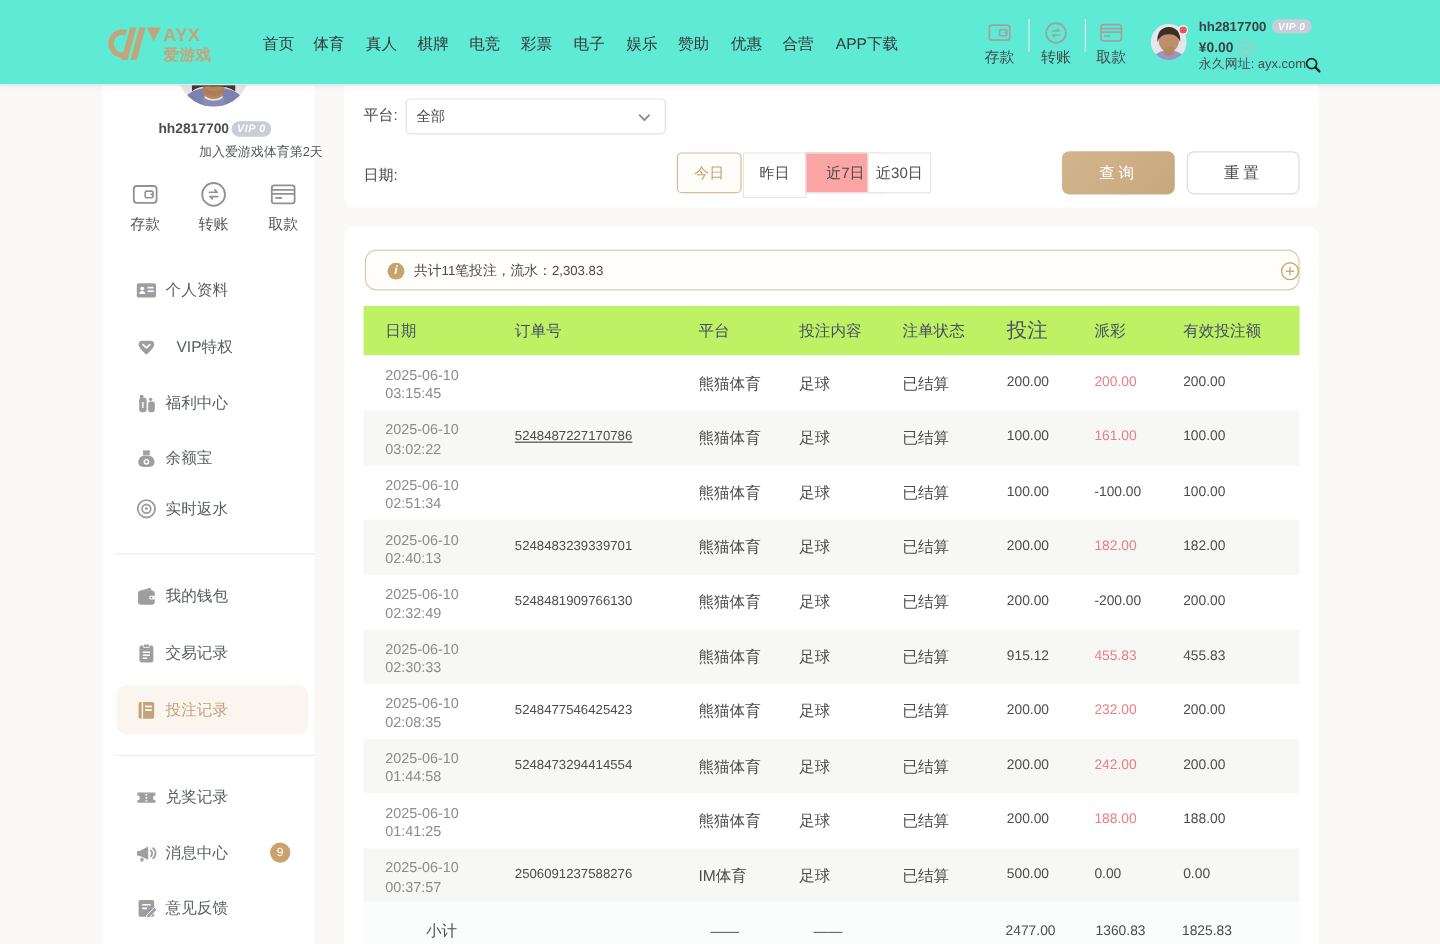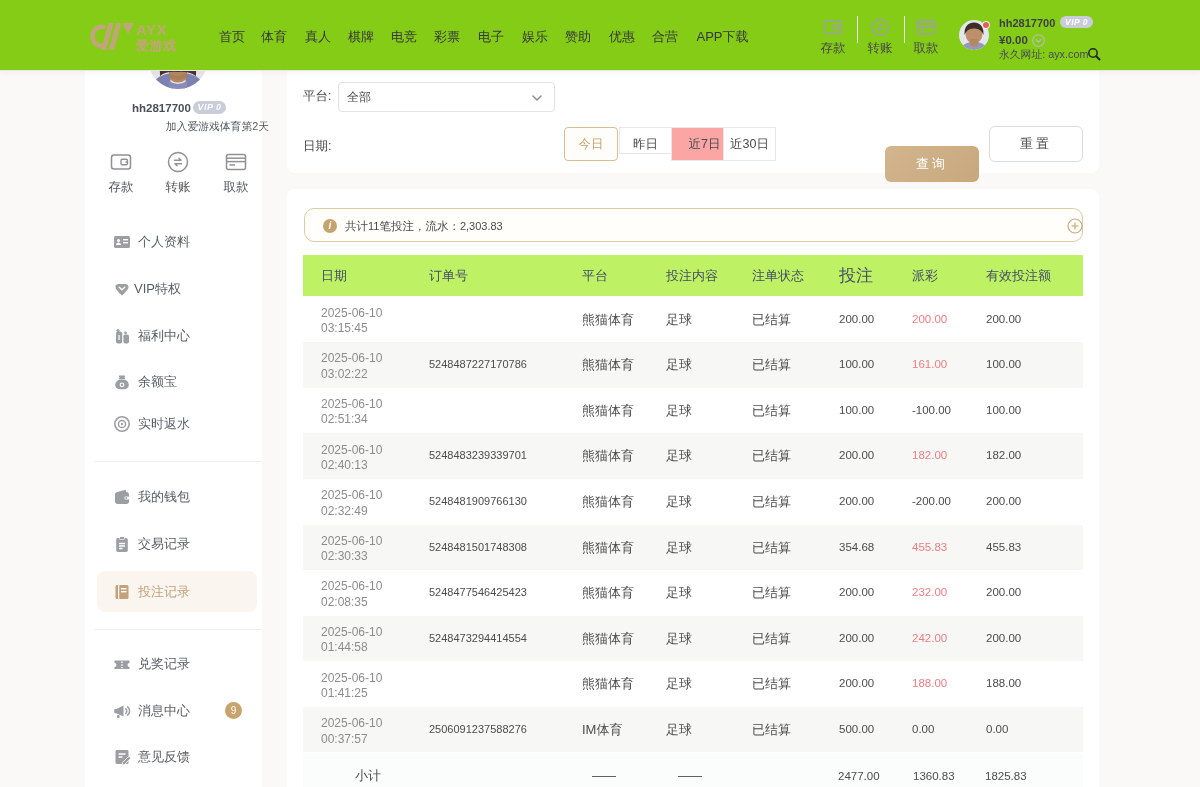--- a/index.html
+++ b/index.html
@@ -52,21 +52,21 @@
         <circle cx="5.5" cy="7.5" r="1.6" fill="#fff"></circle>
         <path d="M3 12c0-1.5 1.2-2.4 2.5-2.4S8 10.5 8 12z" fill="#fff"></path>
         <rect x="10" y="6" width="5" height="1.4" fill="#fff"></rect>
         <rect x="10" y="9" width="5" height="1.4" fill="#fff"></rect>
       </svg>
       <div style="position:absolute;left:53px;top:202px;height:20px;line-height:20px;font-size:13px;color:#585d63;">个人资料</div>
 <svg style="position:absolute;left:28px;top:250px" width="18" height="18" viewBox="0 0 18 18" fill="#9c9ea3" stroke="#9c9ea3" stroke-width="0">
         <path d="M9 15.5 C4.5 11.5 1.8 8.5 2.6 5.8 Q3.4 3.8 6 4 L12 4 Q14.6 3.8 15.4 5.8 C16.2 8.5 13.5 11.5 9 15.5 Z"></path>
         <path d="M6.2 7.2l2.8 2.6 2.8-2.6" fill="none" stroke="#fff" stroke-width="1.4" stroke-linecap="round" stroke-linejoin="round"></path>
       </svg>
-      <div style="position:absolute;left:49px;top:249px;height:20px;line-height:20px;font-size:13px;color:#585d63;">VIP特权</div>
+      <div style="position:absolute;left:62px;top:249px;height:20px;line-height:20px;font-size:13px;color:#585d63;">VIP特权</div>
 <svg style="position:absolute;left:28px;top:297px" width="18" height="18" viewBox="0 0 18 18" fill="#9c9ea3" stroke="#9c9ea3" stroke-width="0">
         <rect x="3" y="4.5" width="6.2" height="12" rx="2"></rect>
         <rect x="10.4" y="7.5" width="5.6" height="9" rx="1.8"></rect>
         <circle cx="5" cy="3.5" r="1.6"></circle>
         <circle cx="12.5" cy="5.8" r="1.4"></circle>
         <rect x="5.3" y="8" width="1.5" height="5" fill="#fff" opacity="0.8"></rect>
       </svg>
       <div style="position:absolute;left:53px;top:296px;height:20px;line-height:20px;font-size:13px;color:#585d63;">福利中心</div>
 <svg style="position:absolute;left:28px;top:343px" width="18" height="18" viewBox="0 0 18 18" fill="#9c9ea3" stroke="#9c9ea3" stroke-width="0">
         <path d="M6.8 5.2 6 3.4c-.2-.5.1-.9.6-.9h4.8c.5 0 .8.4.6.9l-.8 1.8z"></path>
@@ -130,24 +130,24 @@
 <div class="abs" style="left:287px;top:56px;width:812px;height:117px;background:#fff;border-radius:8px;">
 <div class="abs" style="left:16px;top:30px;height:20px;line-height:20px;font-size:12.5px;color:#4a4a4a;">平台:</div>
 <div class="abs" style="left:51px;top:26px;width:217px;height:30px;border:1px solid #e2e2e2;border-radius:4px;background:#fff;">
         <div class="abs" style="left:8px;top:4px;height:20px;line-height:20px;font-size:12px;color:#4a4a4a;">全部</div>
         <svg class="abs" style="left:192px;top:9px" width="12" height="12" viewBox="0 0 12 12">
           <path d="M2 4l4 4 4-4" fill="none" stroke="#8a8d92" stroke-width="1.5" stroke-linecap="round" stroke-linejoin="round"></path>
         </svg>
       </div>
 <div class="abs" style="left:16px;top:80px;height:20px;line-height:20px;font-size:12.5px;color:#4a4a4a;">日期:</div>
 <div class="abs" style="left:277px;top:71px;width:54px;height:34px;border:1px solid #d9bd92;border-radius:4px;background:#fffdf9;text-align:center;line-height:32px;font-size:12.5px;color:#c3a172;">今日</div>
-<div class="abs" style="left:333px;top:71px;width:53px;height:27px;border:1px solid #e7e7e7;margin-left:-1px;background:#fff;text-align:center;line-height:32px;font-size:12.5px;color:#4a4a4a;">昨日</div>
+<div class="abs" style="left:333px;top:71px;width:53px;height:38px;border:1px solid #e7e7e7;margin-left:-1px;background:#fff;text-align:center;line-height:32px;font-size:12.5px;color:#4a4a4a;">昨日</div>
 <div class="abs" style="left:385px;top:71px;width:67px;height:34px;border:1px solid #e7e7e7;margin-left:-1px;background:#fca5a5;text-align:center;line-height:32px;font-size:12.5px;color:#4a4a4a;">近7日</div>
 <div class="abs" style="left:437px;top:71px;width:53px;height:34px;border:1px solid #e7e7e7;margin-left:-1px;background:#fff;text-align:center;line-height:32px;font-size:12.5px;color:#4a4a4a;">近30日</div>
-<div class="abs" style="left:598px;top:70px;width:94px;height:36px;border-radius:6px;background:linear-gradient(135deg,#d3b58e,#c7a87e);text-align:center;line-height:36px;font-size:13px;color:#fff;letter-spacing:3px;margin-top:20px;">查询</div>
+<div class="abs" style="left:598px;top:70px;width:94px;height:36px;border-radius:6px;background:linear-gradient(135deg,#d3b58e,#c7a87e);text-align:center;line-height:36px;font-size:13px;color:#fff;letter-spacing:3px;">查询</div>
 <div class="abs" style="left:702px;top:70px;width:94px;height:36px;border-radius:6px;background:#fff;border:1px solid #dcdcdc;text-align:center;line-height:34px;font-size:13px;color:#43464c;letter-spacing:3px;">重置</div>
 </div>
 <div class="abs" style="left:287px;top:189px;width:812px;height:640px;background:#fff;border-radius:8px;">
 <div class="abs" style="left:17px;top:19px;width:779px;height:34px;border:1px solid #ddcba6;border-radius:10px;background:#fffefb;">
         <div class="abs" style="left:18px;top:10px;width:14px;height:14px;border-radius:50%;background:#c5a36f;color:#fff;font-size:10px;font-weight:700;text-align:center;line-height:14px;font-style:italic;">i</div>
         <div class="abs" style="left:40px;top:7px;height:20px;line-height:20px;font-size:11.5px;color:#4a4a4a;">共计<span style="font-size:11px">11</span>笔投注，流水：<span style="font-size:11px">2,303.83</span></div>
         <svg class="abs" style="left:762px;top:9px" width="16" height="16" viewBox="0 0 16 16">
           <circle cx="8" cy="8" r="7" fill="none" stroke="#c8ab7c" stroke-width="1.2"></circle>
           <line x1="4.5" y1="8" x2="11.5" y2="8" stroke="#c8ab7c" stroke-width="1.2"></line>
           <line x1="8" y1="4.5" x2="8" y2="11.5" stroke="#c8ab7c" stroke-width="1.2"></line>
@@ -167,21 +167,21 @@
 <div class="abs" style="left:18px;top:9.3px;font-size:12px;color:#8c8c8c;line-height:15.5px;">2025-06-10<br>03:15:45</div>
 <div class="abs" style="left:279px;top:0;height:45.6px;line-height:45.6px;font-size:13px;color:#4c4c4c;white-space:nowrap;">熊猫体育</div>
 <div class="abs" style="left:363px;top:0;height:45.6px;line-height:45.6px;font-size:13px;color:#4c4c4c;white-space:nowrap;">足球</div>
 <div class="abs" style="left:449px;top:0;height:45.6px;line-height:45.6px;font-size:13px;color:#4c4c4c;white-space:nowrap;">已结算</div>
 <div class="abs" style="left:536px;top:0;height:45.6px;line-height:45.6px;font-size:11.5px;color:#4c4c4c;white-space:nowrap;">200.00</div>
 <div class="abs" style="left:609px;top:0;height:45.6px;line-height:45.6px;font-size:11.5px;color:#ed7d84;white-space:nowrap;">200.00</div>
 <div class="abs" style="left:683px;top:0;height:45.6px;line-height:45.6px;font-size:11.5px;color:#4c4c4c;white-space:nowrap;">200.00</div>
 </div>
 <div class="abs" style="left:16px;top:153.1px;width:780px;height:45.6px;background:#f7f7f5;">
 <div class="abs" style="left:18px;top:9.3px;font-size:12px;color:#8c8c8c;line-height:15.5px;">2025-06-10<br>03:02:22</div>
-<div class="abs" style="left:126px;top:0;height:45.6px;line-height:45.6px;font-size:11px;color:#4c4c4c;white-space:nowrap;">5248487227170786</div>
+<div class="abs" style="left:126px;top:0;height:45.6px;line-height:45.6px;font-size:11px;color:#4c4c4c;white-space:nowrap;text-decoration:underline;">5248487227170786</div>
 <div class="abs" style="left:279px;top:0;height:45.6px;line-height:45.6px;font-size:13px;color:#4c4c4c;white-space:nowrap;">熊猫体育</div>
 <div class="abs" style="left:363px;top:0;height:45.6px;line-height:45.6px;font-size:13px;color:#4c4c4c;white-space:nowrap;">足球</div>
 <div class="abs" style="left:449px;top:0;height:45.6px;line-height:45.6px;font-size:13px;color:#4c4c4c;white-space:nowrap;">已结算</div>
 <div class="abs" style="left:536px;top:0;height:45.6px;line-height:45.6px;font-size:11.5px;color:#4c4c4c;white-space:nowrap;">100.00</div>
 <div class="abs" style="left:609px;top:0;height:45.6px;line-height:45.6px;font-size:11.5px;color:#ed7d84;white-space:nowrap;">161.00</div>
 <div class="abs" style="left:683px;top:0;height:45.6px;line-height:45.6px;font-size:11.5px;color:#4c4c4c;white-space:nowrap;">100.00</div>
 </div>
 <div class="abs" style="left:16px;top:198.7px;width:780px;height:45.6px;background:#fff;">
 <div class="abs" style="left:18px;top:9.3px;font-size:12px;color:#8c8c8c;line-height:15.5px;">2025-06-10<br>02:51:34</div>
 <div class="abs" style="left:279px;top:0;height:45.6px;line-height:45.6px;font-size:13px;color:#4c4c4c;white-space:nowrap;">熊猫体育</div>
@@ -206,25 +206,24 @@
 <div class="abs" style="left:126px;top:0;height:45.6px;line-height:45.6px;font-size:11px;color:#4c4c4c;white-space:nowrap;">5248481909766130</div>
 <div class="abs" style="left:279px;top:0;height:45.6px;line-height:45.6px;font-size:13px;color:#4c4c4c;white-space:nowrap;">熊猫体育</div>
 <div class="abs" style="left:363px;top:0;height:45.6px;line-height:45.6px;font-size:13px;color:#4c4c4c;white-space:nowrap;">足球</div>
 <div class="abs" style="left:449px;top:0;height:45.6px;line-height:45.6px;font-size:13px;color:#4c4c4c;white-space:nowrap;">已结算</div>
 <div class="abs" style="left:536px;top:0;height:45.6px;line-height:45.6px;font-size:11.5px;color:#4c4c4c;white-space:nowrap;">200.00</div>
 <div class="abs" style="left:609px;top:0;height:45.6px;line-height:45.6px;font-size:11.5px;color:#4c4c4c;white-space:nowrap;">-200.00</div>
 <div class="abs" style="left:683px;top:0;height:45.6px;line-height:45.6px;font-size:11.5px;color:#4c4c4c;white-space:nowrap;">200.00</div>
 </div>
 <div class="abs" style="left:16px;top:335.5px;width:780px;height:45.6px;background:#f7f7f5;">
 <div class="abs" style="left:18px;top:9.3px;font-size:12px;color:#8c8c8c;line-height:15.5px;">2025-06-10<br>02:30:33</div>
-<div class="abs" style="left:126px;top:0;height:45.6px;line-height:45.6px;font-size:11px;color:#4c4c4c;white-space:nowrap;">5248481501748308</div>
-<div class="abs" style="left:279px;top:0;height:45.6px;line-height:45.6px;font-size:13px;color:#4c4c4c;white-space:nowrap;">熊猫体育</div>
-<div class="abs" style="left:363px;top:0;height:45.6px;line-height:45.6px;font-size:13px;color:#4c4c4c;white-space:nowrap;">足球</div>
-<div class="abs" style="left:449px;top:0;height:45.6px;line-height:45.6px;font-size:13px;color:#4c4c4c;white-space:nowrap;">已结算</div>
-<div class="abs" style="left:536px;top:0;height:45.6px;line-height:45.6px;font-size:11.5px;color:#4c4c4c;white-space:nowrap;">354.68</div>
+<div class="abs" style="left:279px;top:0;height:45.6px;line-height:45.6px;font-size:13px;color:#4c4c4c;white-space:nowrap;">熊猫体育</div>
+<div class="abs" style="left:363px;top:0;height:45.6px;line-height:45.6px;font-size:13px;color:#4c4c4c;white-space:nowrap;">足球</div>
+<div class="abs" style="left:449px;top:0;height:45.6px;line-height:45.6px;font-size:13px;color:#4c4c4c;white-space:nowrap;">已结算</div>
+<div class="abs" style="left:536px;top:0;height:45.6px;line-height:45.6px;font-size:11.5px;color:#4c4c4c;white-space:nowrap;">915.12</div>
 <div class="abs" style="left:609px;top:0;height:45.6px;line-height:45.6px;font-size:11.5px;color:#ed7d84;white-space:nowrap;">455.83</div>
 <div class="abs" style="left:683px;top:0;height:45.6px;line-height:45.6px;font-size:11.5px;color:#4c4c4c;white-space:nowrap;">455.83</div>
 </div>
 <div class="abs" style="left:16px;top:381.1px;width:780px;height:45.6px;background:#fff;">
 <div class="abs" style="left:18px;top:9.3px;font-size:12px;color:#8c8c8c;line-height:15.5px;">2025-06-10<br>02:08:35</div>
 <div class="abs" style="left:126px;top:0;height:45.6px;line-height:45.6px;font-size:11px;color:#4c4c4c;white-space:nowrap;">5248477546425423</div>
 <div class="abs" style="left:279px;top:0;height:45.6px;line-height:45.6px;font-size:13px;color:#4c4c4c;white-space:nowrap;">熊猫体育</div>
 <div class="abs" style="left:363px;top:0;height:45.6px;line-height:45.6px;font-size:13px;color:#4c4c4c;white-space:nowrap;">足球</div>
 <div class="abs" style="left:449px;top:0;height:45.6px;line-height:45.6px;font-size:13px;color:#4c4c4c;white-space:nowrap;">已结算</div>
 <div class="abs" style="left:536px;top:0;height:45.6px;line-height:45.6px;font-size:11.5px;color:#4c4c4c;white-space:nowrap;">200.00</div>
@@ -262,21 +261,21 @@
 </div>
 <div class="abs" style="left:16px;top:563.5px;width:780px;height:46px;background:#fbfcfc;">
 <div class="abs" style="left:52px;top:0;height:46px;line-height:46px;font-size:13px;color:#4c4c4c;white-space:nowrap;">小计</div>
 <div class="abs" style="left:289px;top:0;height:46px;line-height:46px;font-size:12px;color:#4c4c4c;white-space:nowrap;">——</div>
 <div class="abs" style="left:375px;top:0;height:46px;line-height:46px;font-size:12px;color:#4c4c4c;white-space:nowrap;">——</div>
 <div class="abs" style="left:535px;top:0;height:46px;line-height:46px;font-size:11.5px;color:#4c4c4c;white-space:nowrap;">2477.00</div>
 <div class="abs" style="left:610px;top:0;height:46px;line-height:46px;font-size:11.5px;color:#4c4c4c;white-space:nowrap;">1360.83</div>
 <div class="abs" style="left:682px;top:0;height:46px;line-height:46px;font-size:11.5px;color:#4c4c4c;white-space:nowrap;">1825.83</div>
 </div>
 </div>
-<div class="abs" style="left:0;top:0;width:1200px;height:71px;background:#84cc16;border-bottom:1px solid #e7e7e7;box-shadow:0 2px 5px rgba(120,110,100,0.06);z-index:50;">
+<div class="abs" style="left:0;top:0;width:1200px;height:71px;background:#5eead4;border-bottom:1px solid #e7e7e7;box-shadow:0 2px 5px rgba(120,110,100,0.06);z-index:50;">
 <svg class="abs" style="left:88px;top:18px" width="112" height="38" viewBox="0 0 112 38">
 <g fill="#c3a57c">
 <path d="M 17.2 9.2 A 9.6 9.6 0 1 0 18.2 27.0" fill="none" stroke="#c3a57c" stroke-width="4.6"></path>
 <polygon points="13,32 18.2,32 25.7,5 20.5,5"></polygon>
 <polygon points="20.7,32 25.9,32 33.4,5 28.2,5"></polygon>
 <polygon points="34.5,5 46,5 40,16.5"></polygon>
 <text x="48" y="16.5" font-size="15" font-weight="700" font-family="Liberation Sans,sans-serif" letter-spacing="0.5">AYX</text>
 <text x="48" y="32" font-size="13" font-weight="700" font-family="Liberation Sans,sans-serif" letter-spacing="0.5">爱游戏</text>
 </g>
       </svg>

